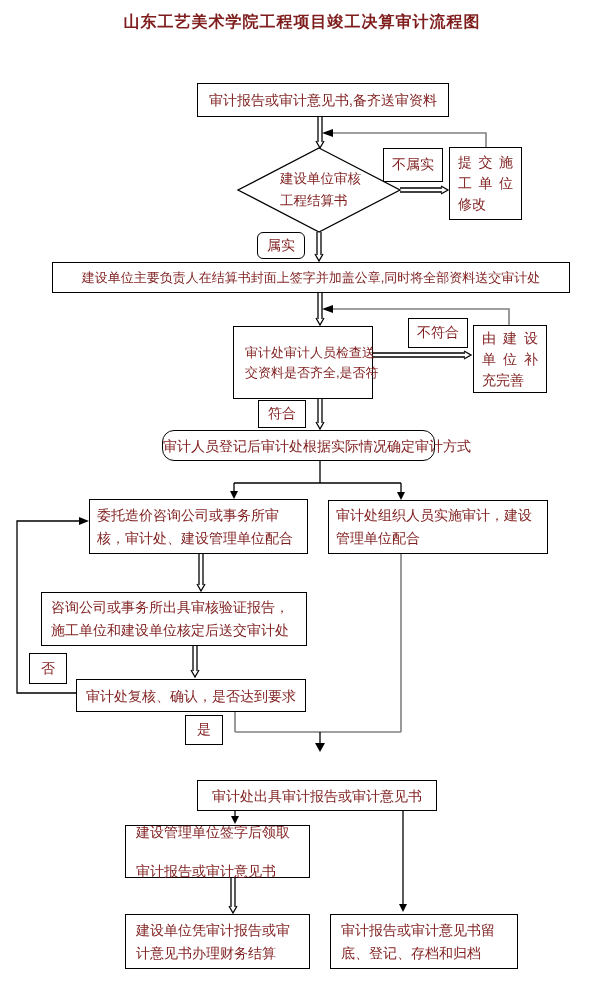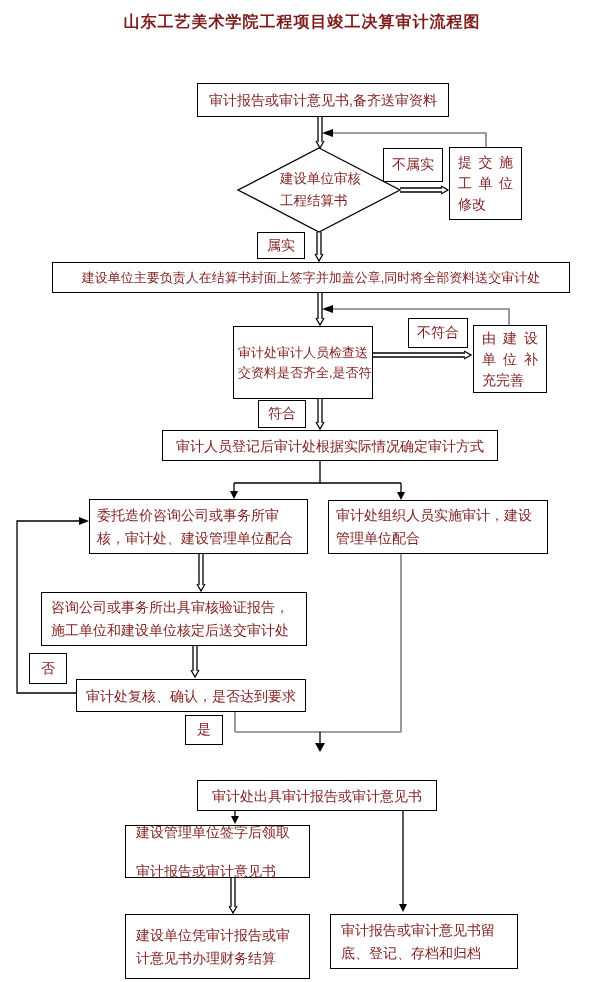--- a/index.html
+++ b/index.html
@@ -138,48 +138,48 @@
   <div class="fc-label" style="left:383px;top:148px;width:60px;height:34px;">
     <span>不属实</span>
   </div>
 
   <div class="fc-box j" style="left:449px;top:147px;width:73px;height:73px;line-height:21px;">
     <div class="ln">提交施</div>
     <div class="ln">工单位</div>
     <div class="ln last">修改</div>
   </div>
 
-  <div class="fc-label" style="left:257px;top:232px;width:48px;height:27px;">
+  <div class="fc-label" style="left:257px;top:232px;width:48px;height:27px;border-radius:6px;">
     <span>属实</span>
   </div>
 
   <div class="fc-box center" style="left:52px;top:262px;width:518px;height:31px;font-size:13px;">
     <div class="ln">建设单位主要负责人在结算书封面上签字并加盖公章,同时将全部资料送交审计处</div>
   </div>
 
-  <div class="fc-box" style="left:233px;top:326px;width:140px;height:73px;font-size:13px;line-height:20px;padding:0 4px;">
+  <div class="fc-box" style="left:233px;top:326px;width:140px;height:73px;font-size:13px;line-height:20px;padding:0 11px;">
     <div class="ln">审计处审计人员检查送</div>
     <div class="ln">交资料是否齐全,是否符</div>
   </div>
 
   <div class="fc-label" style="left:408px;top:318px;width:60px;height:30px;">
     <span>不符合</span>
   </div>
 
   <div class="fc-box j" style="left:473px;top:325px;width:74px;height:68px;line-height:21px;">
     <div class="ln">由建设</div>
     <div class="ln">单位补</div>
     <div class="ln last">充完善</div>
   </div>
 
   <div class="fc-label" style="left:258px;top:400px;width:48px;height:28px;">
     <span>符合</span>
   </div>
 
-  <div class="fc-box center" style="left:162px;top:430px;width:336px;height:31px;">
+  <div class="fc-box center" style="left:162px;top:430px;width:273px;height:31px;border-radius:12px;">
     <div class="ln">审计人员登记后审计处根据实际情况确定审计方式</div>
   </div>
 
   <div class="fc-box" style="left:89px;top:499px;width:219px;height:55px;line-height:23px;padding:0 7px;">
     <div class="ln">委托造价咨询公司或事务所审</div>
     <div class="ln">核，审计处、建设管理单位配合</div>
   </div>
 
   <div class="fc-box" style="left:328px;top:500px;width:220px;height:54px;line-height:23px;padding:0 7px;">
     <div class="ln">审计处组织人员实施审计，建设</div>
@@ -205,21 +205,21 @@
 
   <div class="fc-box center" style="left:197px;top:752px;width:240px;height:31px;margin-top:28px;">
     <div class="ln">审计处出具审计报告或审计意见书</div>
   </div>
 
   <div class="fc-box" style="left:125px;top:825px;width:185px;height:53px;line-height:23px;padding:0 10px;gap:16px;">
     <div class="ln">建设管理单位签字后领取</div>
     <div class="ln">审计报告或审计意见书</div>
   </div>
 
-  <div class="fc-box" style="left:125px;top:914px;width:185px;height:65px;line-height:23px;padding:0 10px;">
+  <div class="fc-box" style="left:125px;top:914px;width:185px;height:55px;line-height:23px;padding:0 10px;">
     <div class="ln">建设单位凭审计报告或审</div>
     <div class="ln">计意见书办理财务结算</div>
   </div>
 
   <div class="fc-box" style="left:330px;top:914px;width:188px;height:55px;line-height:23px;padding:0 10px;">
     <div class="ln">审计报告或审计意见书留</div>
     <div class="ln">底、登记、存档和归档</div>
   </div>
 
 </div>

